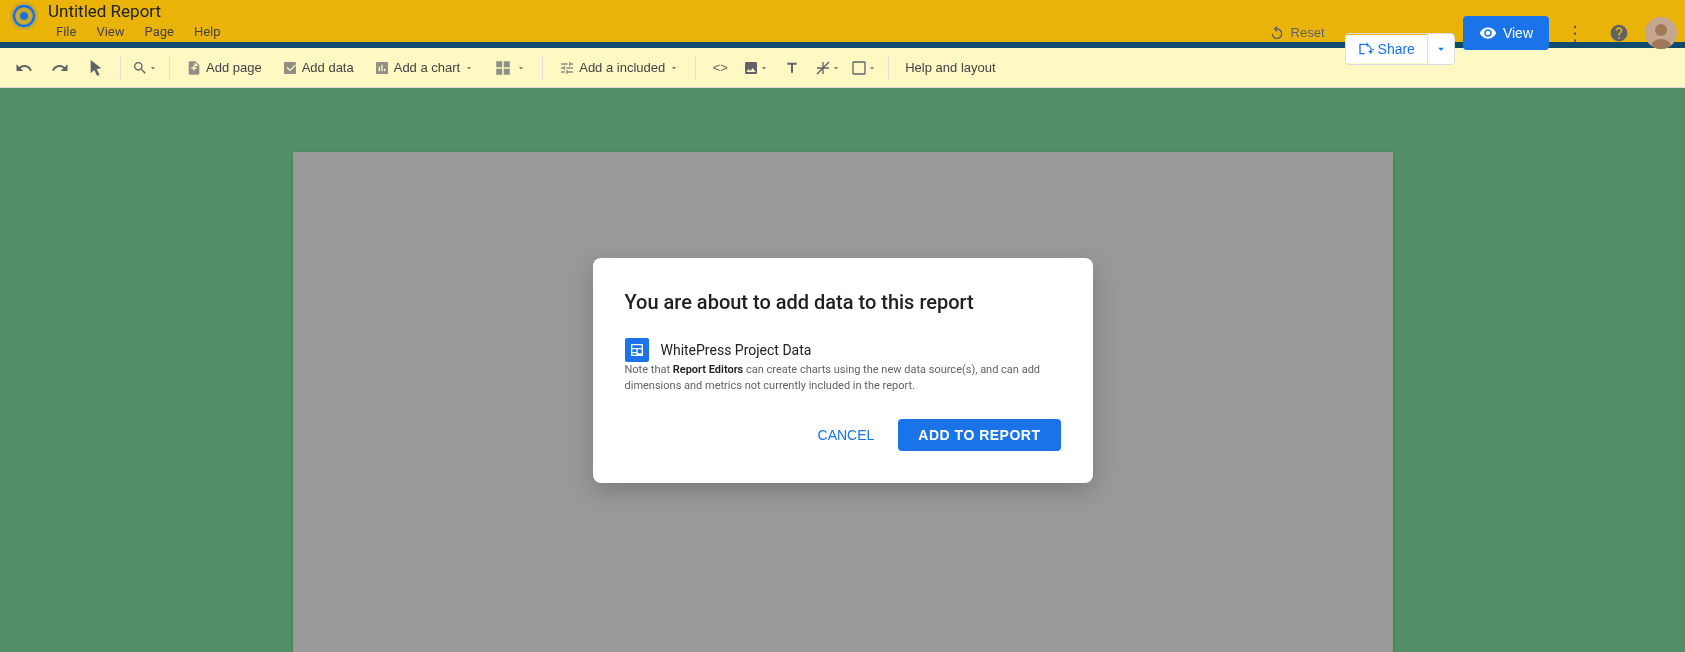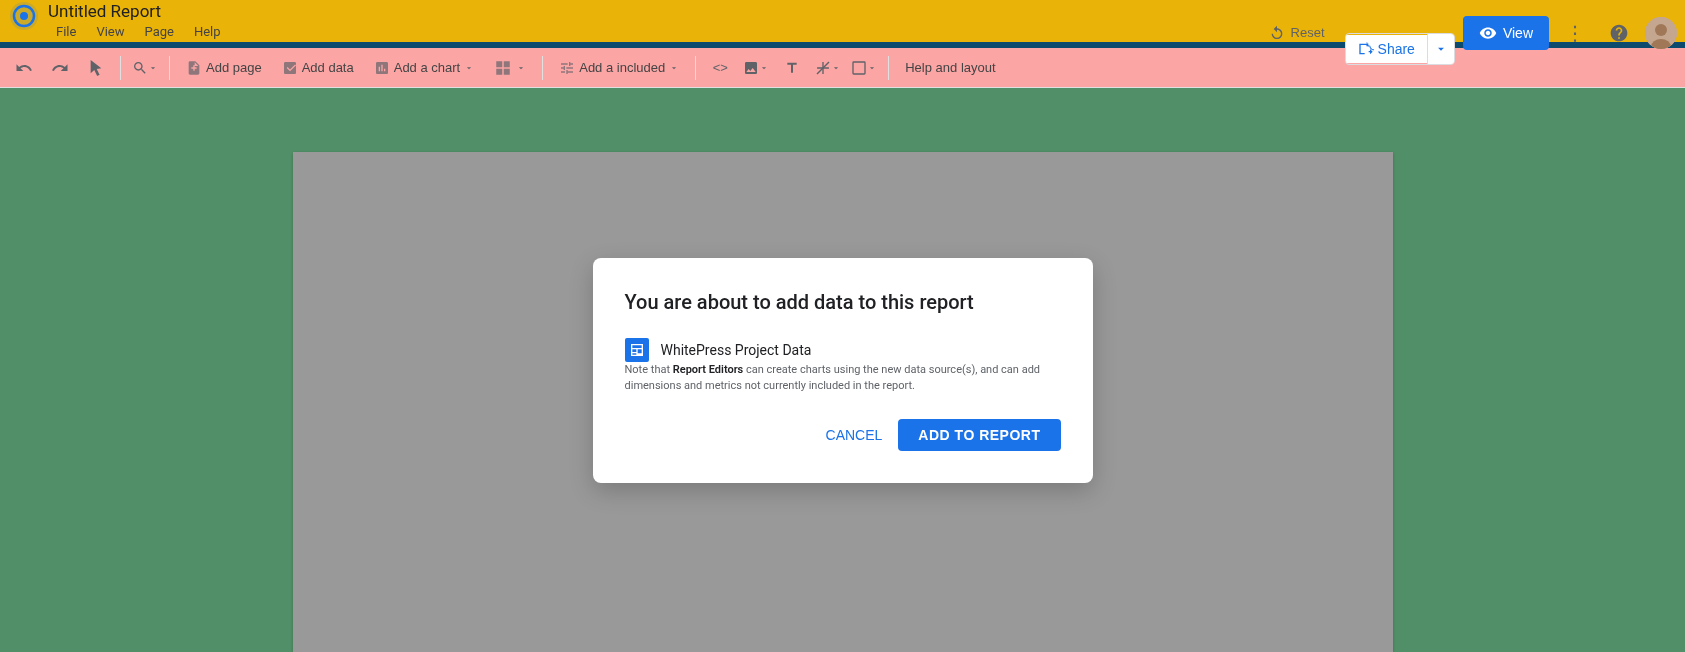--- a/index.html
+++ b/index.html
@@ -126,21 +126,21 @@
       overflow: hidden;
       cursor: pointer;
     }
     .avatar svg { width: 100%; height: 100%; }
 
     
     .toolbar {
       display: flex;
       align-items: center;
       height: 40px;
-      background: #fca5a5;
+      background: #fef9c3;
       padding: 0 8px;
       border-bottom: 1px solid #e0e0e0;
       gap: 4px;
     }
     .toolbar-btn {
       display: flex;
       align-items: center;
       gap: 4px;
       font-size: 13px;
       color: #444;
@@ -256,20 +256,21 @@
       flex-shrink: 0;
     }
     .checkbox-label {
       font-size: 13px;
       color: #444;
       cursor: pointer;
     }
     .modal-actions {
       display: flex;
       justify-content: flex-end;
+      gap: 8px;
       align-items: center;
     }
     .cancel-btn {
       font-size: 14px;
       color: #1a73e8;
       padding: 8px 16px;
       border: none;
       background: none;
       cursor: pointer;
       border-radius: 4px;

